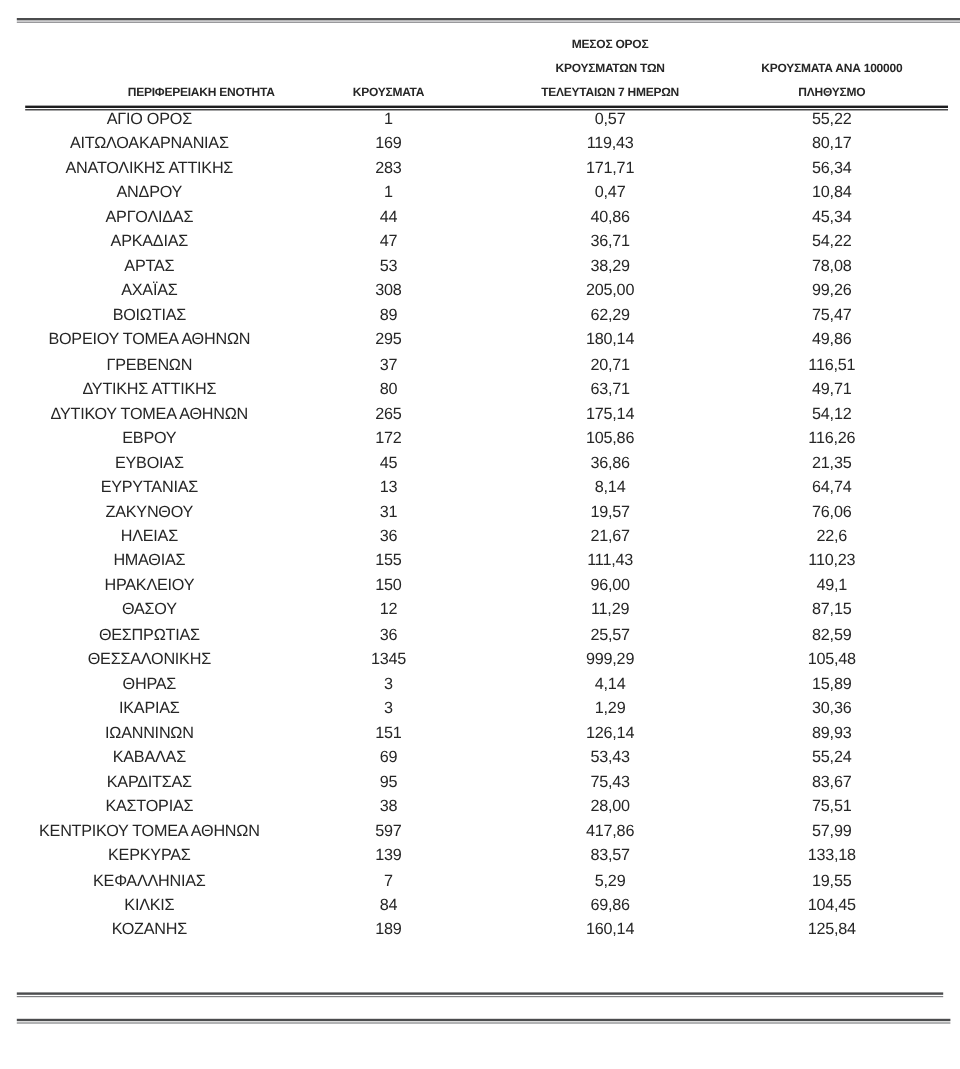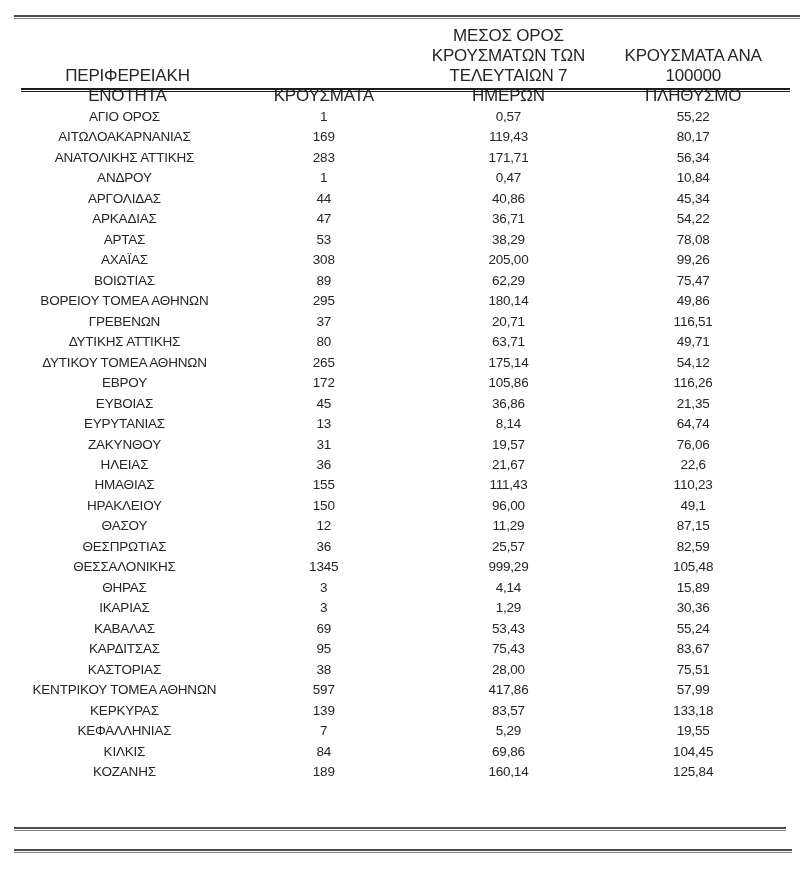--- a/index.html
+++ b/index.html
@@ -45,32 +45,32 @@
     width: 100%;
     border-collapse: collapse;
     table-layout: fixed;
   }
   col.c1 { width: 27.2%; }
   col.c2 { width: 24.7%; }
   col.c3 { width: 23.4%; }
   col.c4 { width: 24.7%; }
 
   thead th {
-    font-weight: normal;
-    font-size: 17px;
+    font-weight: bold;
+    font-size: 10px;
     line-height: 20px;
     height: 62px;
     vertical-align: bottom;
     text-align: center;
     white-space: pre-line;
     padding: 0 0 1px 0;
     letter-spacing: -0.2px;
   }
   thead th.left {
-    text-align: center;
+    text-align: right;
     padding-left: 6px;
   }
   tbody td {
     font-size: 13.5px;
     line-height: 20.47px;
     height: 20.47px;
     padding: 0;
     text-align: center;
     letter-spacing: -0.2px;
     white-space: nowrap;
@@ -248,20 +248,26 @@
             <td>4,14</td>
             <td>15,89</td>
           </tr>
           <tr>
             <td>ΙΚΑΡΙΑΣ</td>
             <td>3</td>
             <td>1,29</td>
             <td>30,36</td>
           </tr>
           <tr>
+            <td>ΙΩΑΝΝΙΝΩΝ</td>
+            <td>151</td>
+            <td>126,14</td>
+            <td>89,93</td>
+          </tr>
+          <tr>
             <td>ΚΑΒΑΛΑΣ</td>
             <td>69</td>
             <td>53,43</td>
             <td>55,24</td>
           </tr>
           <tr>
             <td>ΚΑΡΔΙΤΣΑΣ</td>
             <td>95</td>
             <td>75,43</td>
             <td>83,67</td>

